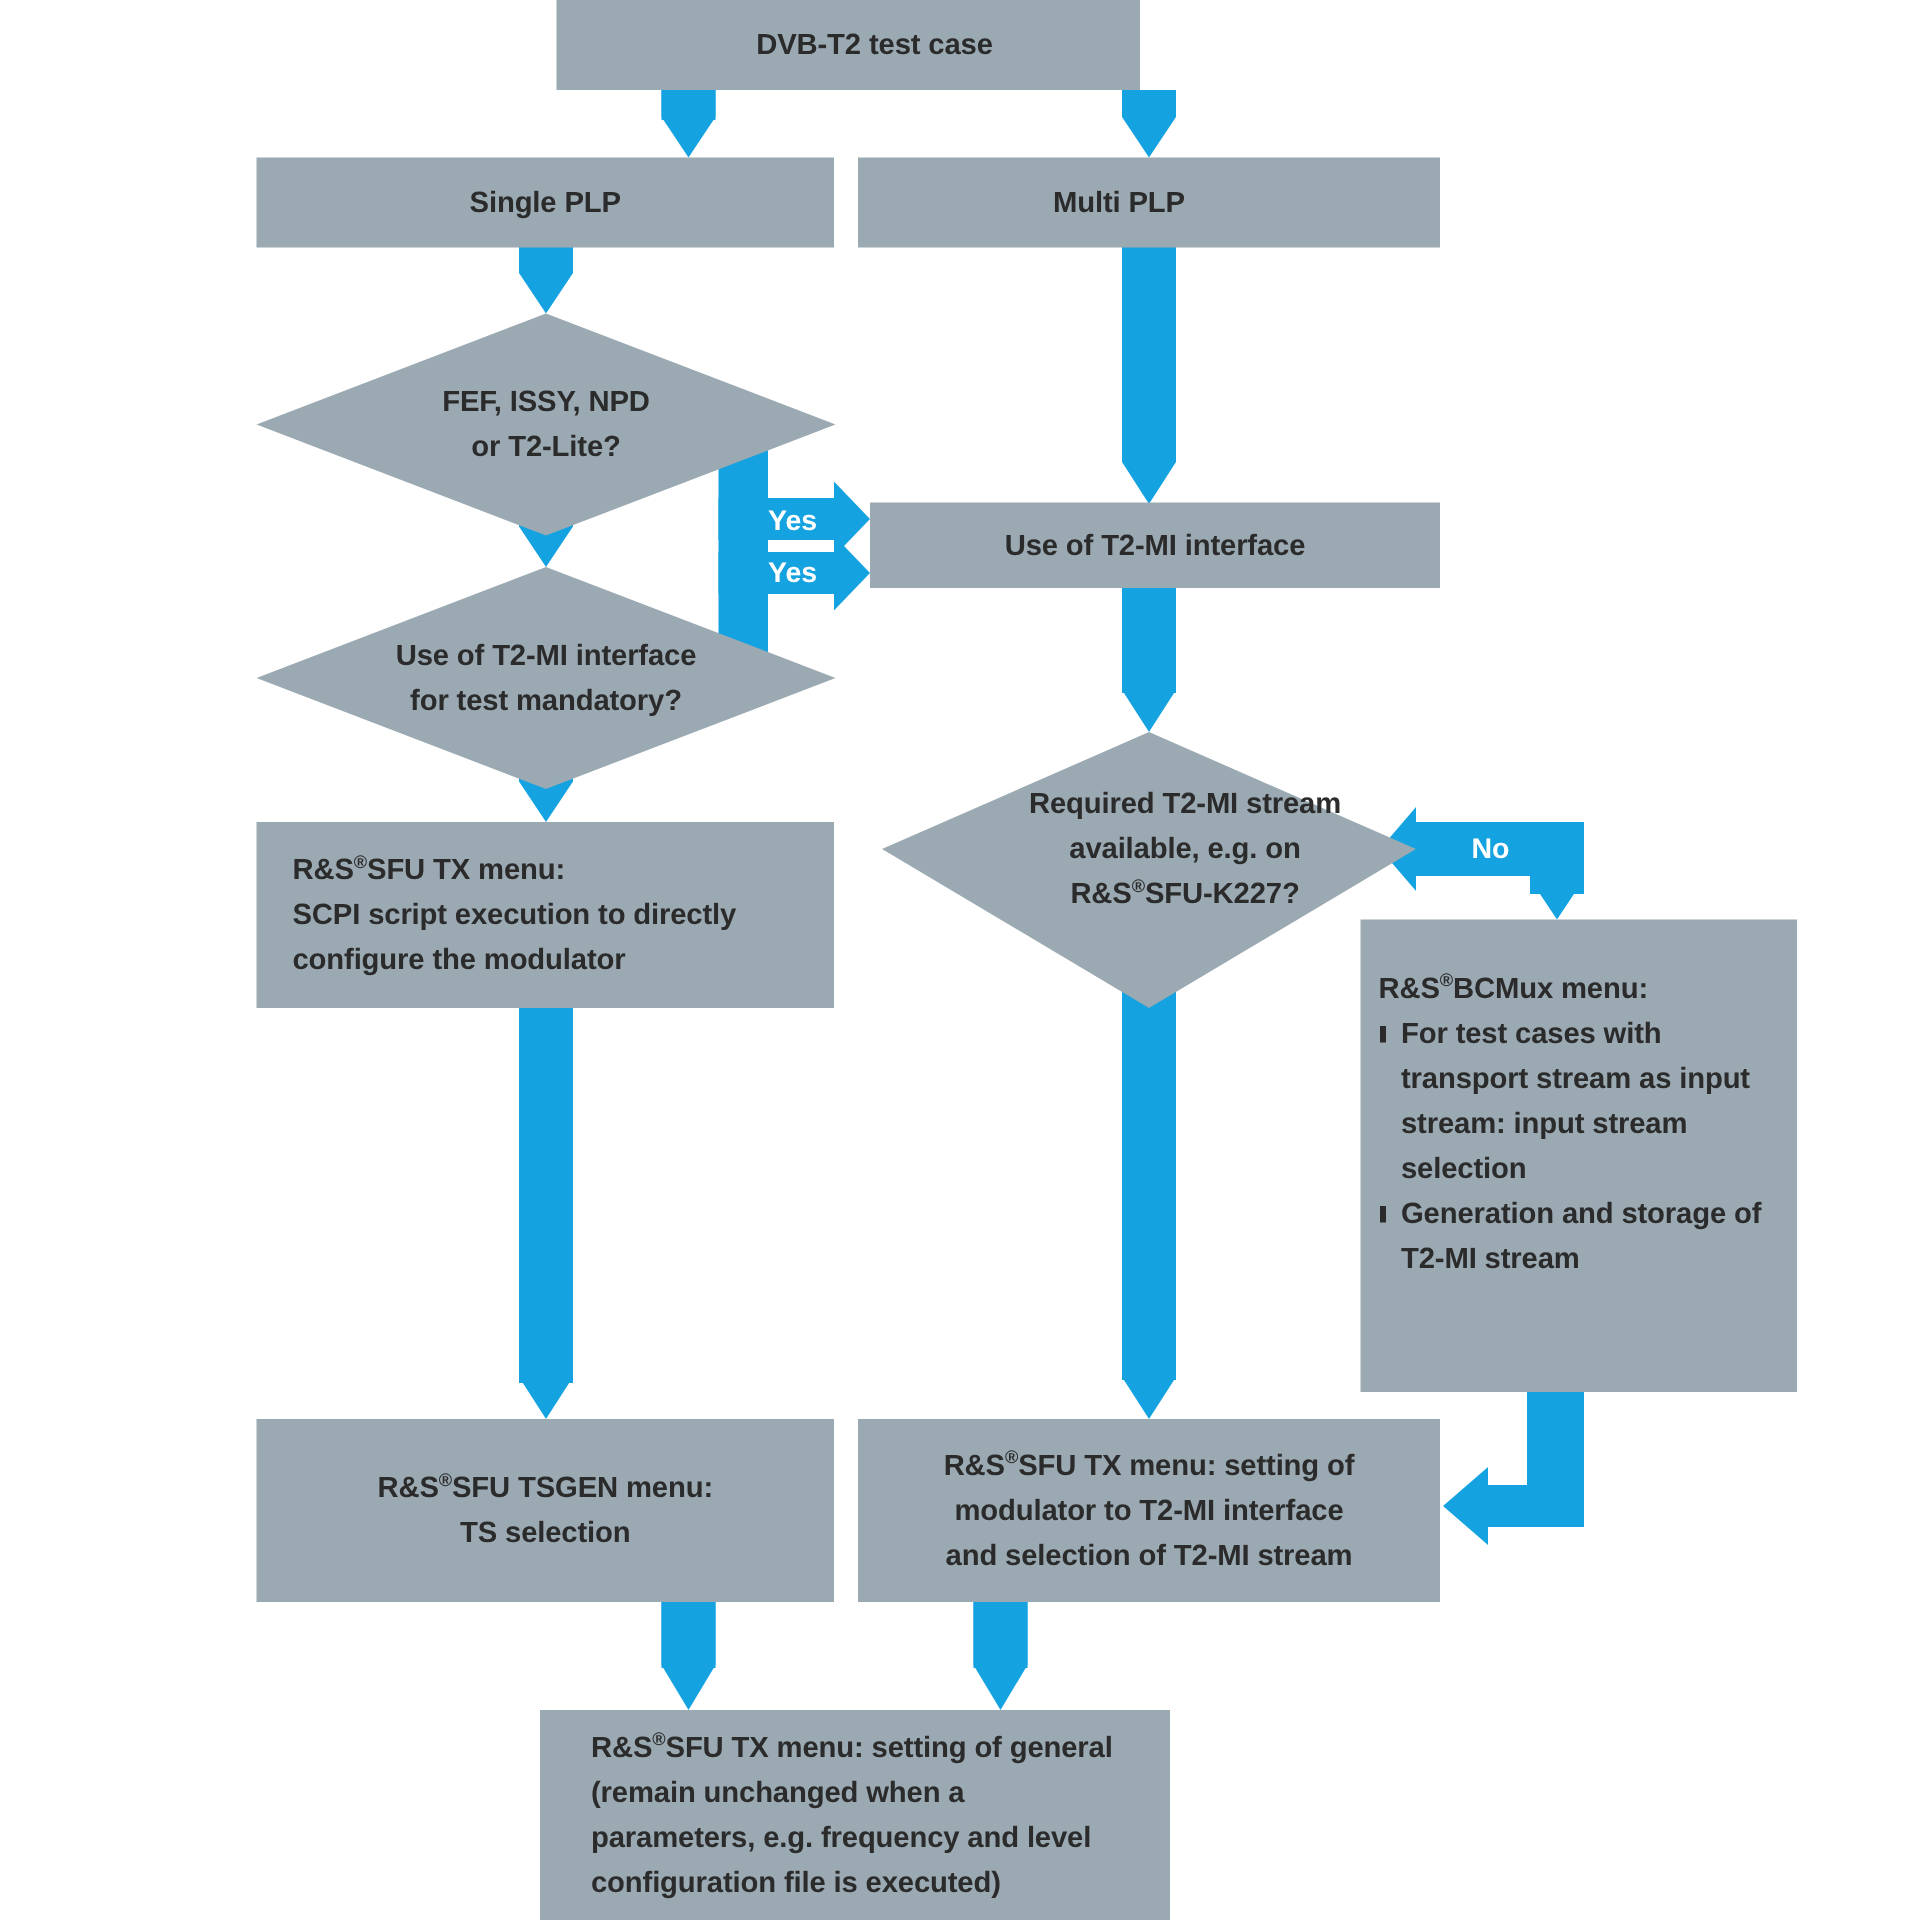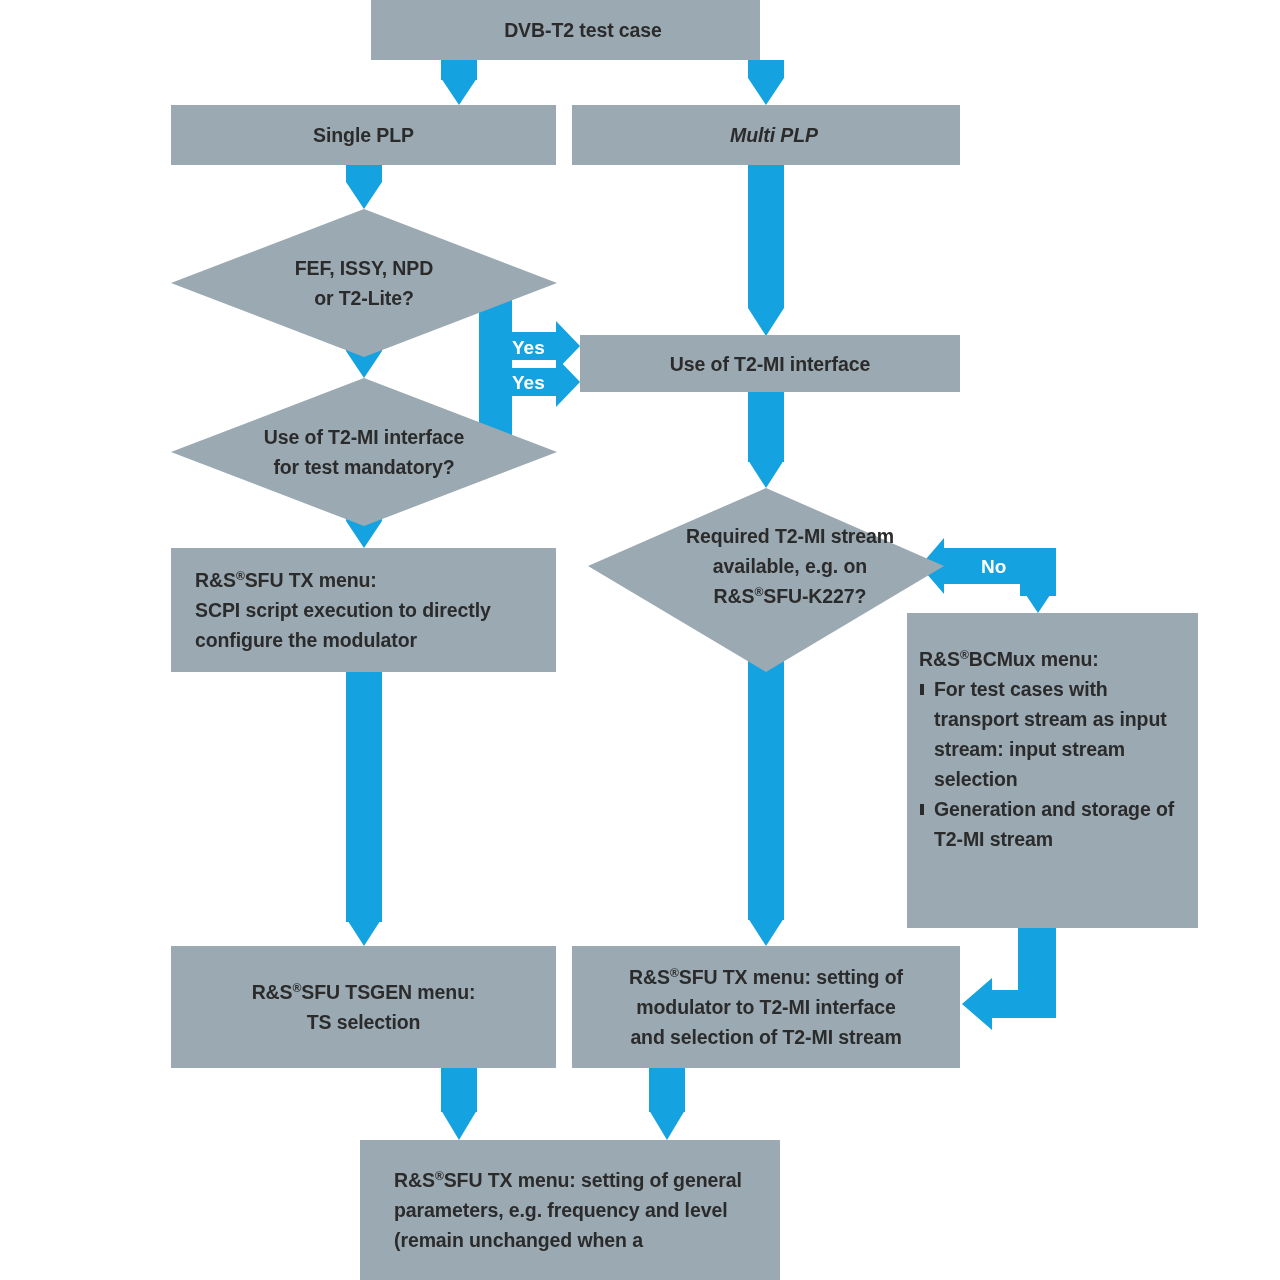--- a/index.html
+++ b/index.html
@@ -177,21 +177,21 @@
   </svg>
 
   <div class="node-text center" style="left:371px; top:0px; width:424px; height:60px;">
     <div>DVB-T2 test case</div>
   </div>
 
   <div class="node-text center" style="left:171px; top:105px; width:385px; height:60px;">
     <div>Single PLP</div>
   </div>
 
-  <div class="node-text center" style="left:580px; top:105px; width:388px; height:60px;font-style:italic;">
+  <div class="node-text center" style="left:552px; top:105px; width:388px; height:60px;">
     <div>Multi PLP</div>
   </div>
 
   <div class="node-text center" style="left:211px; top:238px; width:306px; height:90px;">
     <div>FEF, ISSY, NPD</div>
     <div>or T2-Lite?</div>
   </div>
 
   <div class="node-text center" style="left:201px; top:407px; width:326px; height:90px;">
     <div>Use of T2-MI interface</div>
@@ -228,22 +228,23 @@
   </div>
 
   <div class="node-text center" style="left:572px; top:946px; width:388px; height:122px;">
     <div><span>R&amp;S</span><sup class="reg">®</sup><span>SFU TX menu: setting of</span></div>
     <div>modulator to T2-MI interface</div>
     <div>and selection of T2-MI stream</div>
   </div>
 
   <div class="node-text left" style="left:360px; top:1140px; width:420px; height:140px; padding:0 34px;">
     <div><span>R&amp;S</span><sup class="reg">®</sup><span>SFU TX menu: setting of general</span></div>
+    <div>(remain unchanged when a</div>
     <div>parameters, e.g. frequency and level</div>
-    <div>(remain unchanged when a</div>
+    <div>configuration file is executed)</div>
   </div>
 
   <div class="edge-label" style="left:512px; top:338px;">Yes</div>
 
   <div class="edge-label" style="left:512px; top:373px;">Yes</div>
 
   <div class="edge-label" style="left:981px; top:557px;">No</div>
 
 </div>
 

